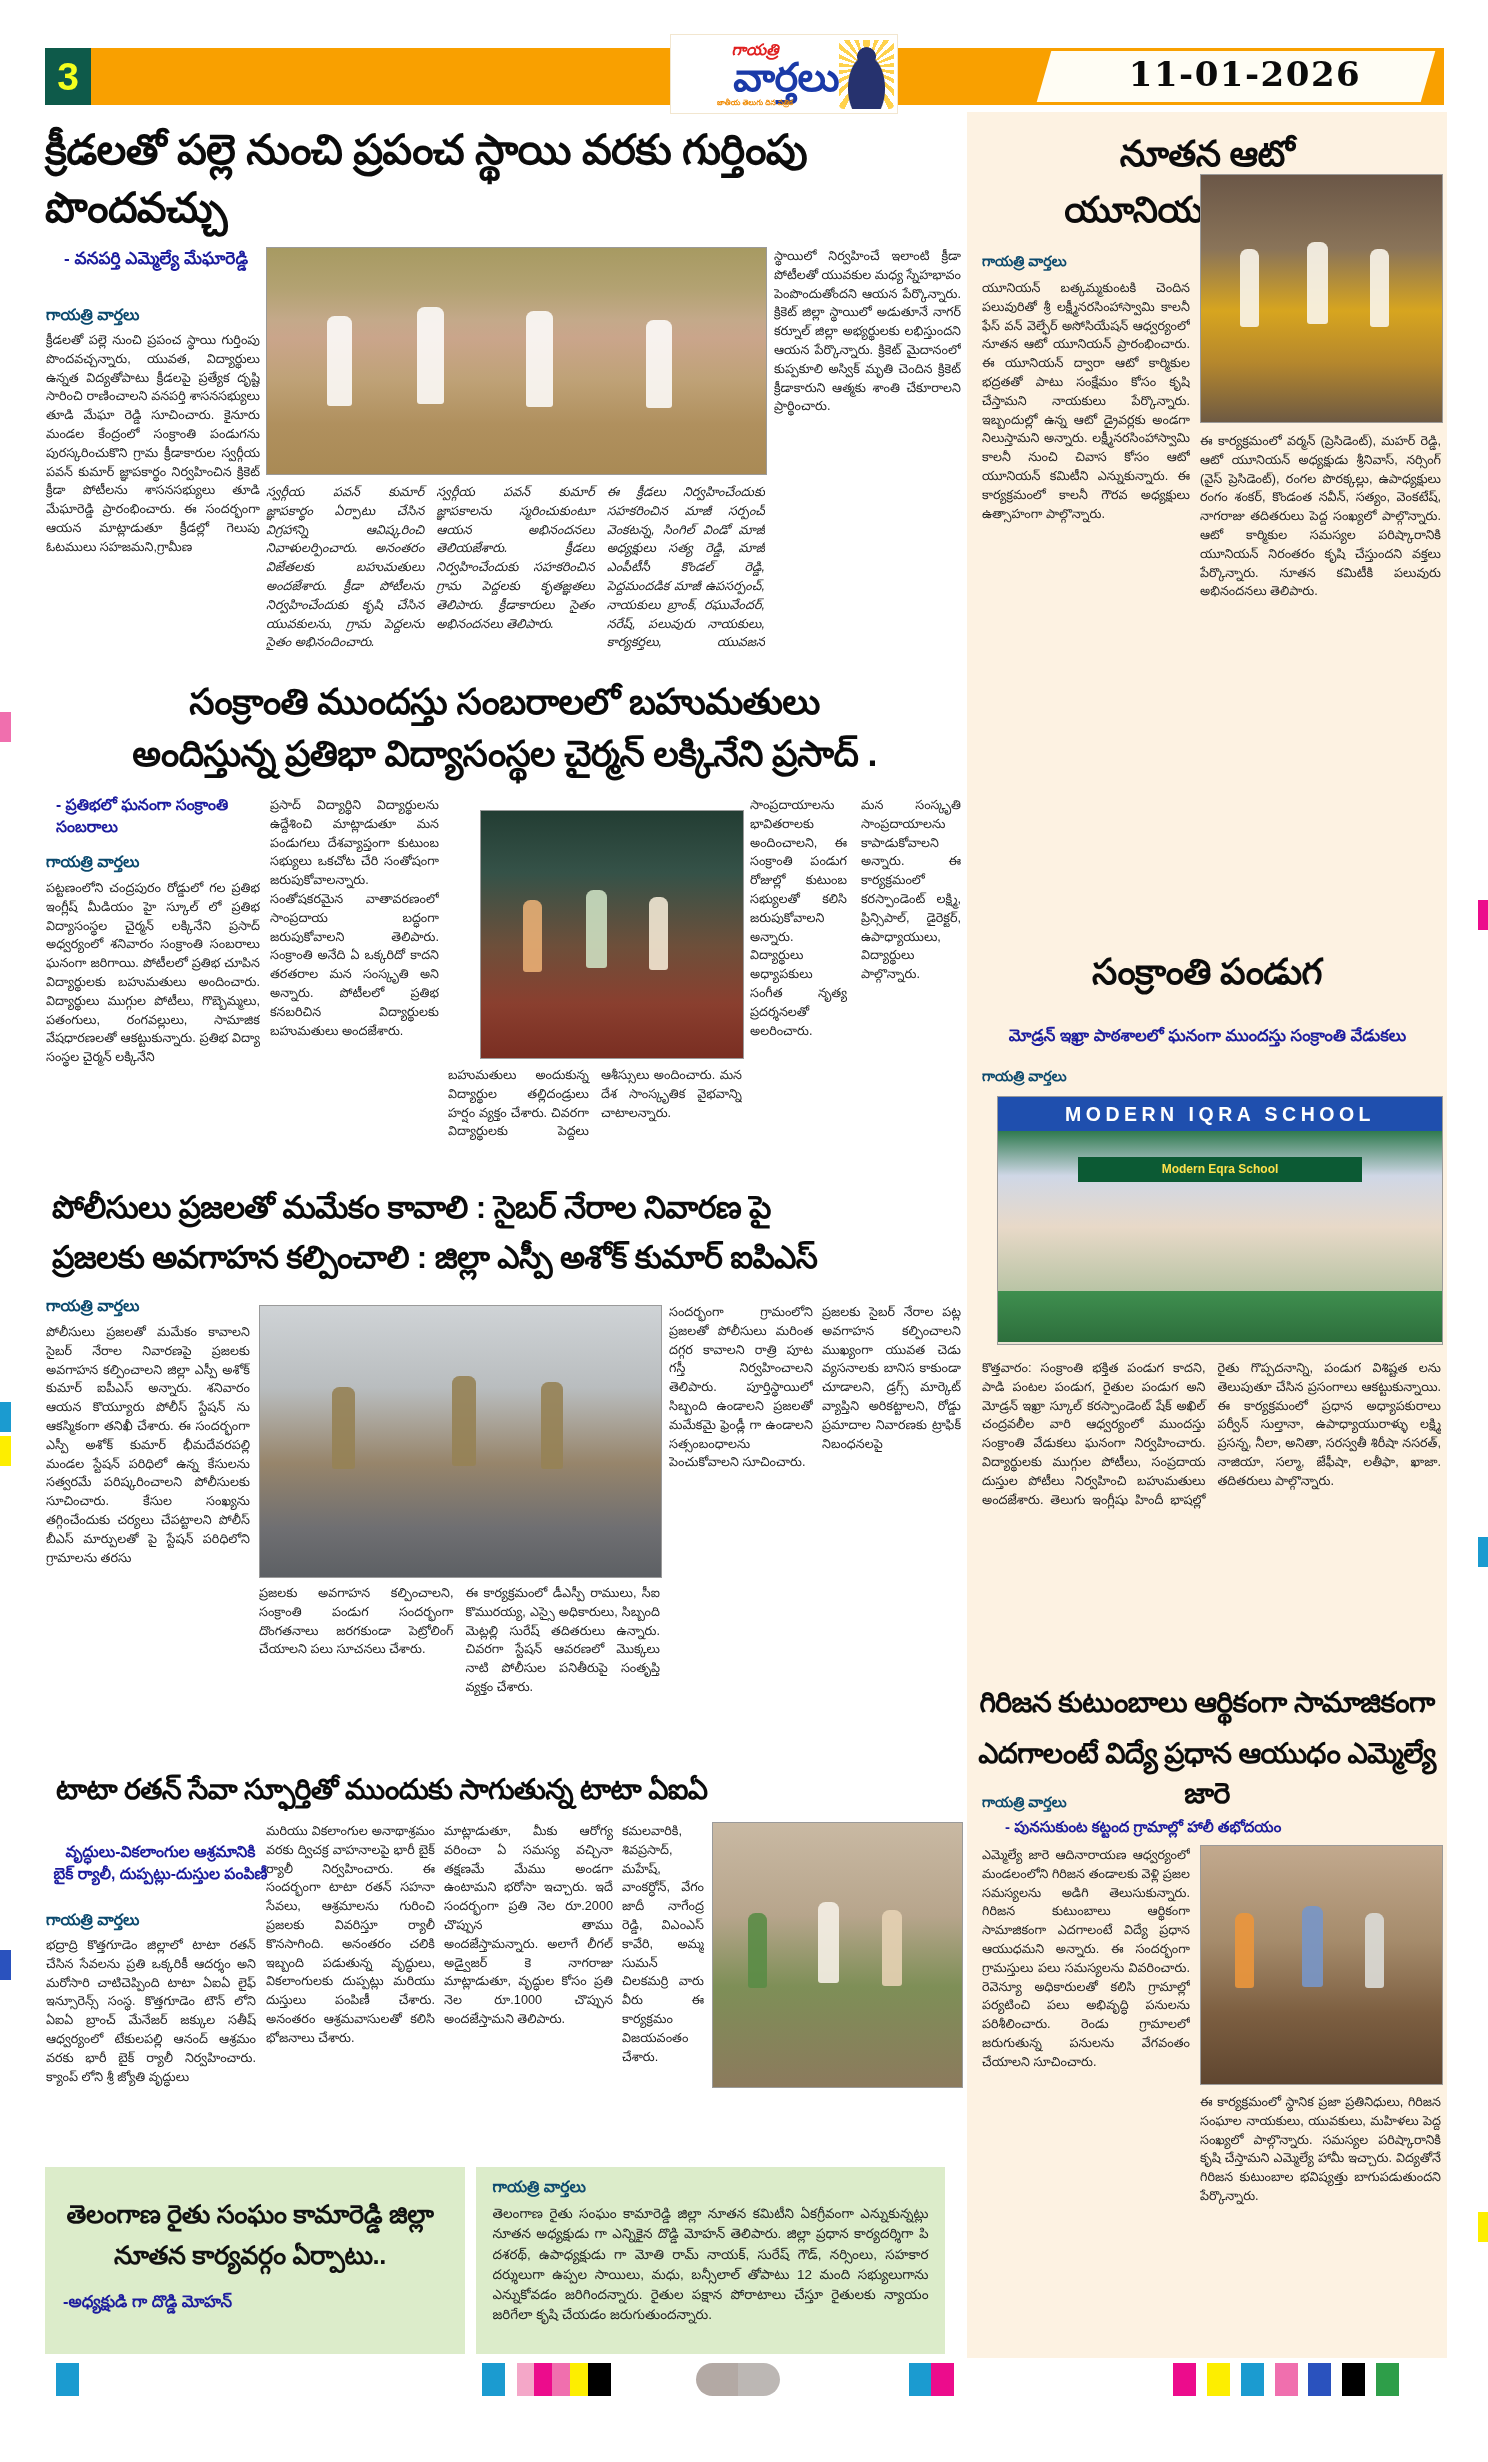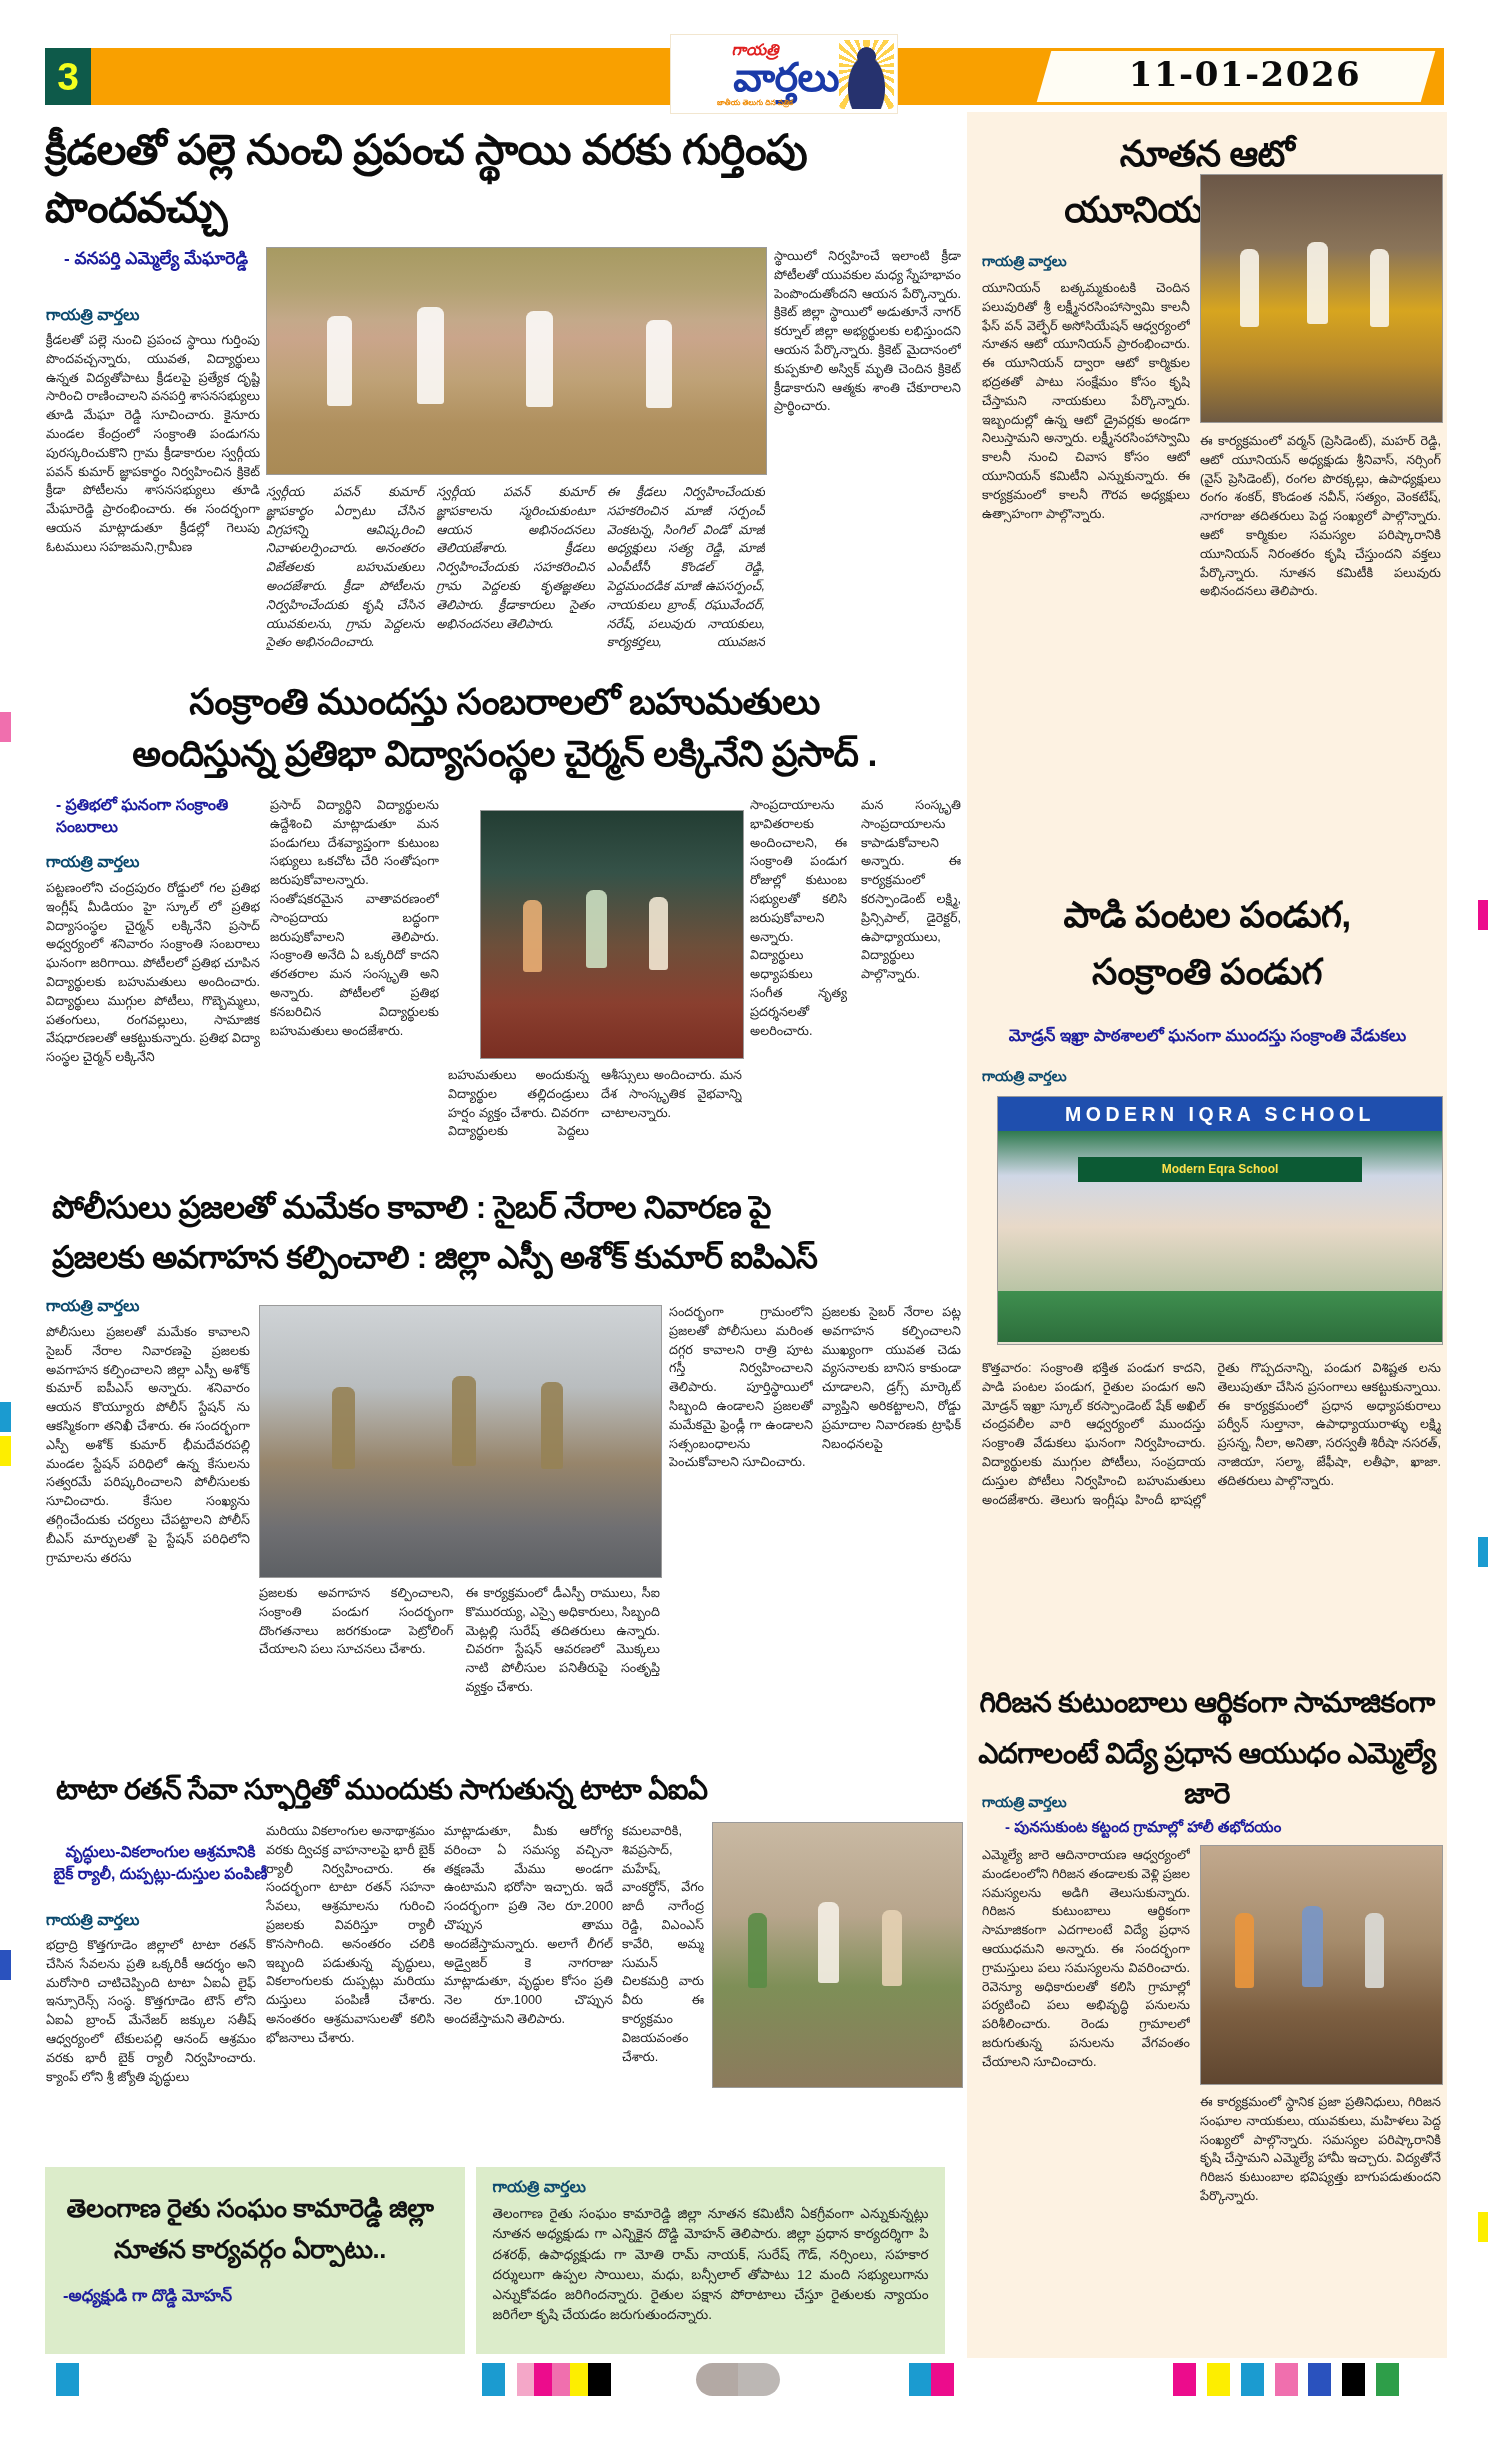--- a/index.html
+++ b/index.html
@@ -178,21 +178,21 @@
   <div class="abs body-col" style="left:622px;top:1822px;width:82px;height:331px;">
       <p>కమలవారికి, శివప్రసాద్, మహేష్, వాంకర్ధోన్, వేగం జాదీ నాగేంద్ర రెడ్డి, విఎంఎస్ కావేరి, అమ్మ సుమన్ చిలకమర్రి వారు వీరు ఈ కార్యక్రమం విజయవంతం చేశారు.</p>
     </div>
   <div class="abs ph ph-a4" style="left:712px;top:1822px;width:249px;height:264px;">
     <div class="figure" style="left:14%;top:34%;width:19.5px;height:75px;background:rgba(90,140,70,.9);"></div>
     <div class="figure" style="left:42%;top:30%;width:21px;height:81px;background:rgba(245,240,230,.9);"></div>
     <div class="figure" style="left:68%;top:33%;width:19.5px;height:76px;background:rgba(230,210,180,.9);"></div>
   </div>
 
   <div class="abs greenbox" style="left:45px;top:2167px;width:420px;height:187px;">
-    <div class="g1-h center" style="padding:21px 25px 0 15px;">
+    <div class="g1-h center" style="padding:21px 25px 0 15px;margin-top:6px;">
       <div>తెలంగాణ రైతు సంఘం కామారెడ్డి జిల్లా</div>
       <div>నూతన కార్యవర్గం ఏర్పాటు..</div>
     </div>
     <div class="byline-blue" style="padding:16.5px 0 0 18px;font-size:16.5px;">-అధ్యక్షుడి గా దొడ్డి మోహన్</div>
   </div>
   <div class="abs greenbox" style="left:476px;top:2167px;width:469px;height:187px;">
     <div class="agency" style="padding:10.5px 0 4.5px 16.5px;">గాయత్రి వార్తలు</div>
     <div class="body-col" style="padding:0 16.5px;font-size:13.5px;line-height:1.5;">తెలంగాణ రైతు సంఘం కామారెడ్డి జిల్లా నూతన కమిటీని ఏకగ్రీవంగా ఎన్నుకున్నట్లు నూతన అధ్యక్షుడు గా ఎన్నికైన దొడ్డి మోహన్ తెలిపారు. జిల్లా ప్రధాన కార్యదర్శిగా పి దశరథ్, ఉపాధ్యక్షుడు గా మోతి రామ్ నాయక్, సురేష్ గౌడ్, నర్సింలు, సహకార దర్శులుగా ఉప్పల సాయిలు, మధు, బన్సీలాల్ తోపాటు 12 మంది సభ్యులుగాను ఎన్నుకోవడం జరిగిందన్నారు. రైతుల పక్షాన పోరాటాలు చేస్తూ రైతులకు న్యాయం జరిగేలా కృషి చేయడం జరుగుతుందన్నారు.</div>
   </div>
 
@@ -204,21 +204,20 @@
     </div>
   <div class="abs ph ph-r1" style="left:1200px;top:174px;width:241px;height:247px;">
     <div class="figure" style="left:16%;top:30%;width:19.5px;height:78px;background:rgba(250,245,235,.9);"></div>
     <div class="figure" style="left:44%;top:27%;width:21px;height:82px;background:rgba(250,245,235,.9);"></div>
     <div class="figure" style="left:70%;top:30%;width:19.5px;height:78px;background:rgba(250,245,235,.9);"></div>
   </div>
   <div class="abs body-col" style="left:1200px;top:432px;width:241px;height:423px;">
       <p>ఈ కార్యక్రమంలో వర్మన్ (ప్రెసిడెంట్), మహర్ రెడ్డి, ఆటో యూనియన్ అధ్యక్షుడు శ్రీనివాస్, నర్సింగ్ (వైస్ ప్రెసిడెంట్), రంగల పొరక్కల్లు, ఉపాధ్యక్షులు రంగం శంకర్, కొండంత నవీన్, సత్యం, వెంకటేష్, నాగరాజు తదితరులు పెద్ద సంఖ్యలో పాల్గొన్నారు. ఆటో కార్మికుల సమస్యల పరిష్కారానికి యూనియన్ నిరంతరం కృషి చేస్తుందని వక్తలు పేర్కొన్నారు. నూతన కమిటీకి పలువురు అభినందనలు తెలిపారు.</p>
     </div>
 
-  <div class="abs headline hl-l center" style="left:967px;top:894px;width:480px;">పాడి పంటల పండుగ,</div>
   <div class="abs headline hl-l center" style="left:967px;top:951px;width:480px;">సంక్రాంతి పండుగ</div>
   <div class="abs byline-blue center" style="left:975px;top:1026px;width:465px;font-size:16.5px;">మోడ్రన్ ఇఖ్రా పాఠశాలలో ఘనంగా ముందస్తు సంక్రాంతి వేడుకలు</div>
   <div class="abs agency" style="left:982px;top:1068px;font-size:14.2px;">గాయత్రి వార్తలు</div>
   <div class="abs ph ph-r2" style="left:997px;top:1096px;width:444px;height:247px;">
     <div class="r2-banner">MODERN IQRA SCHOOL</div>
     <div class="r2-crowd">
       <div class="r2-inner-banner">Modern Eqra School</div>
     </div>
     <div class="r2-green"></div>
   </div>

